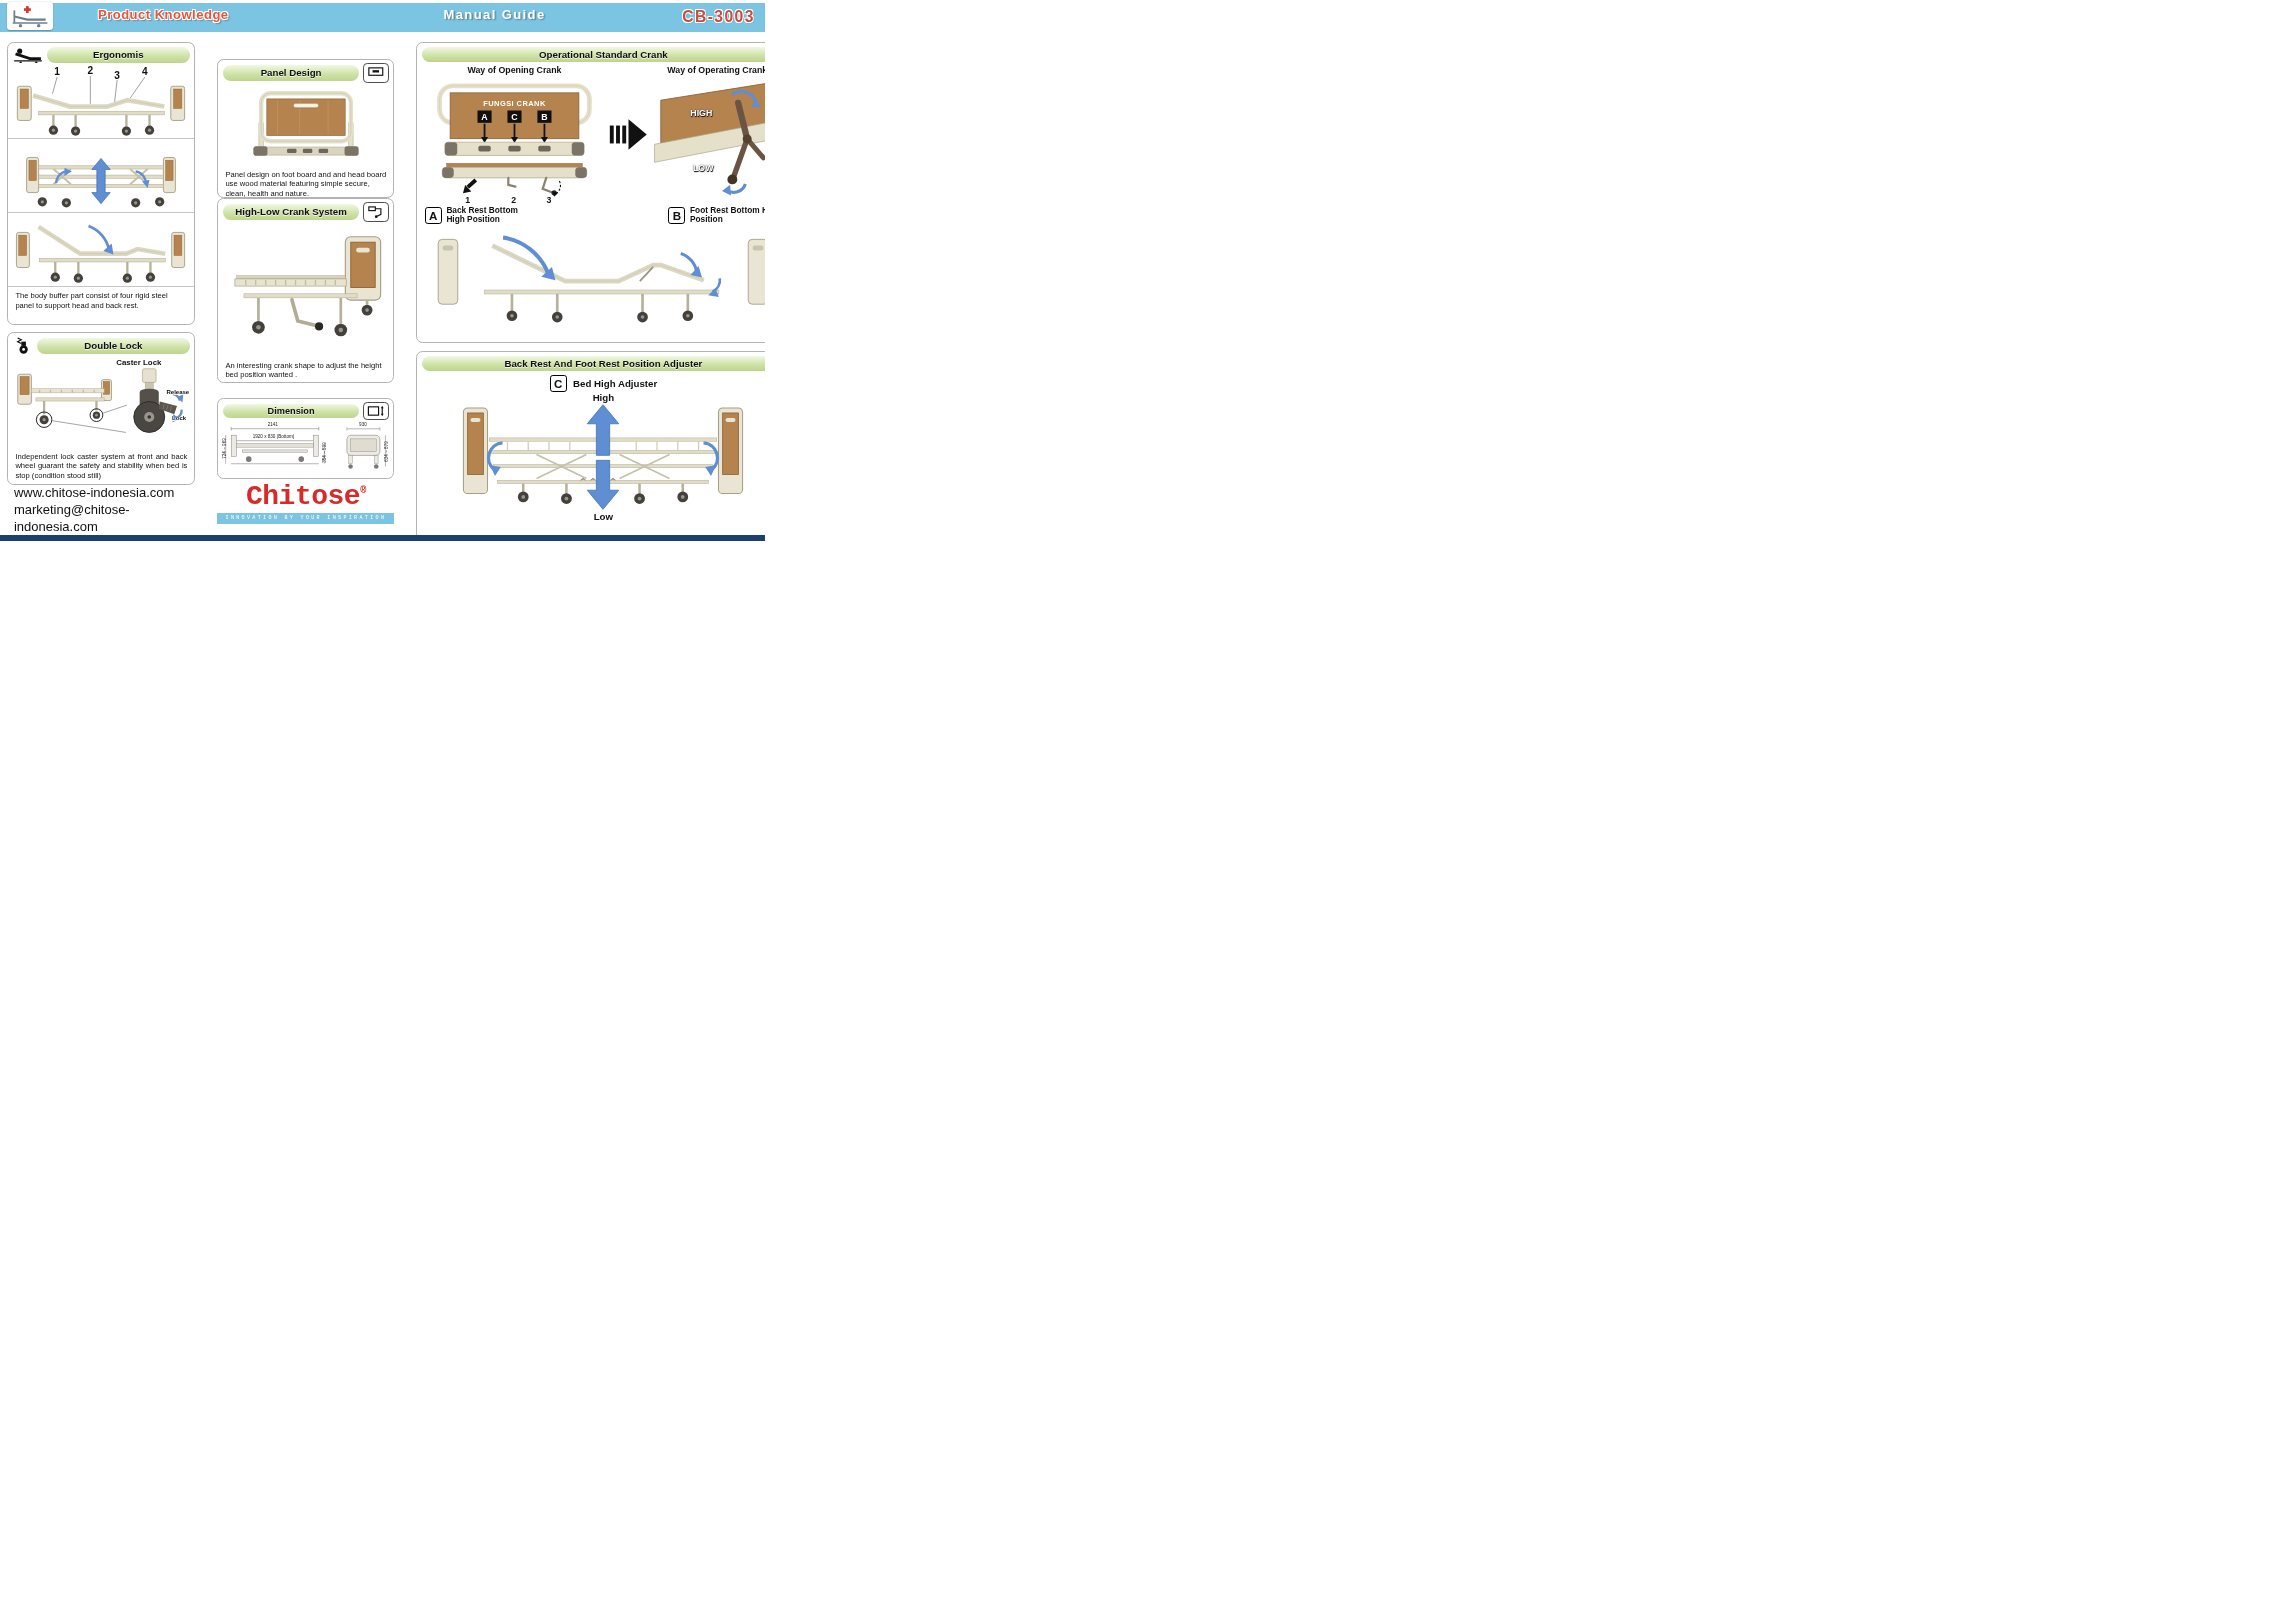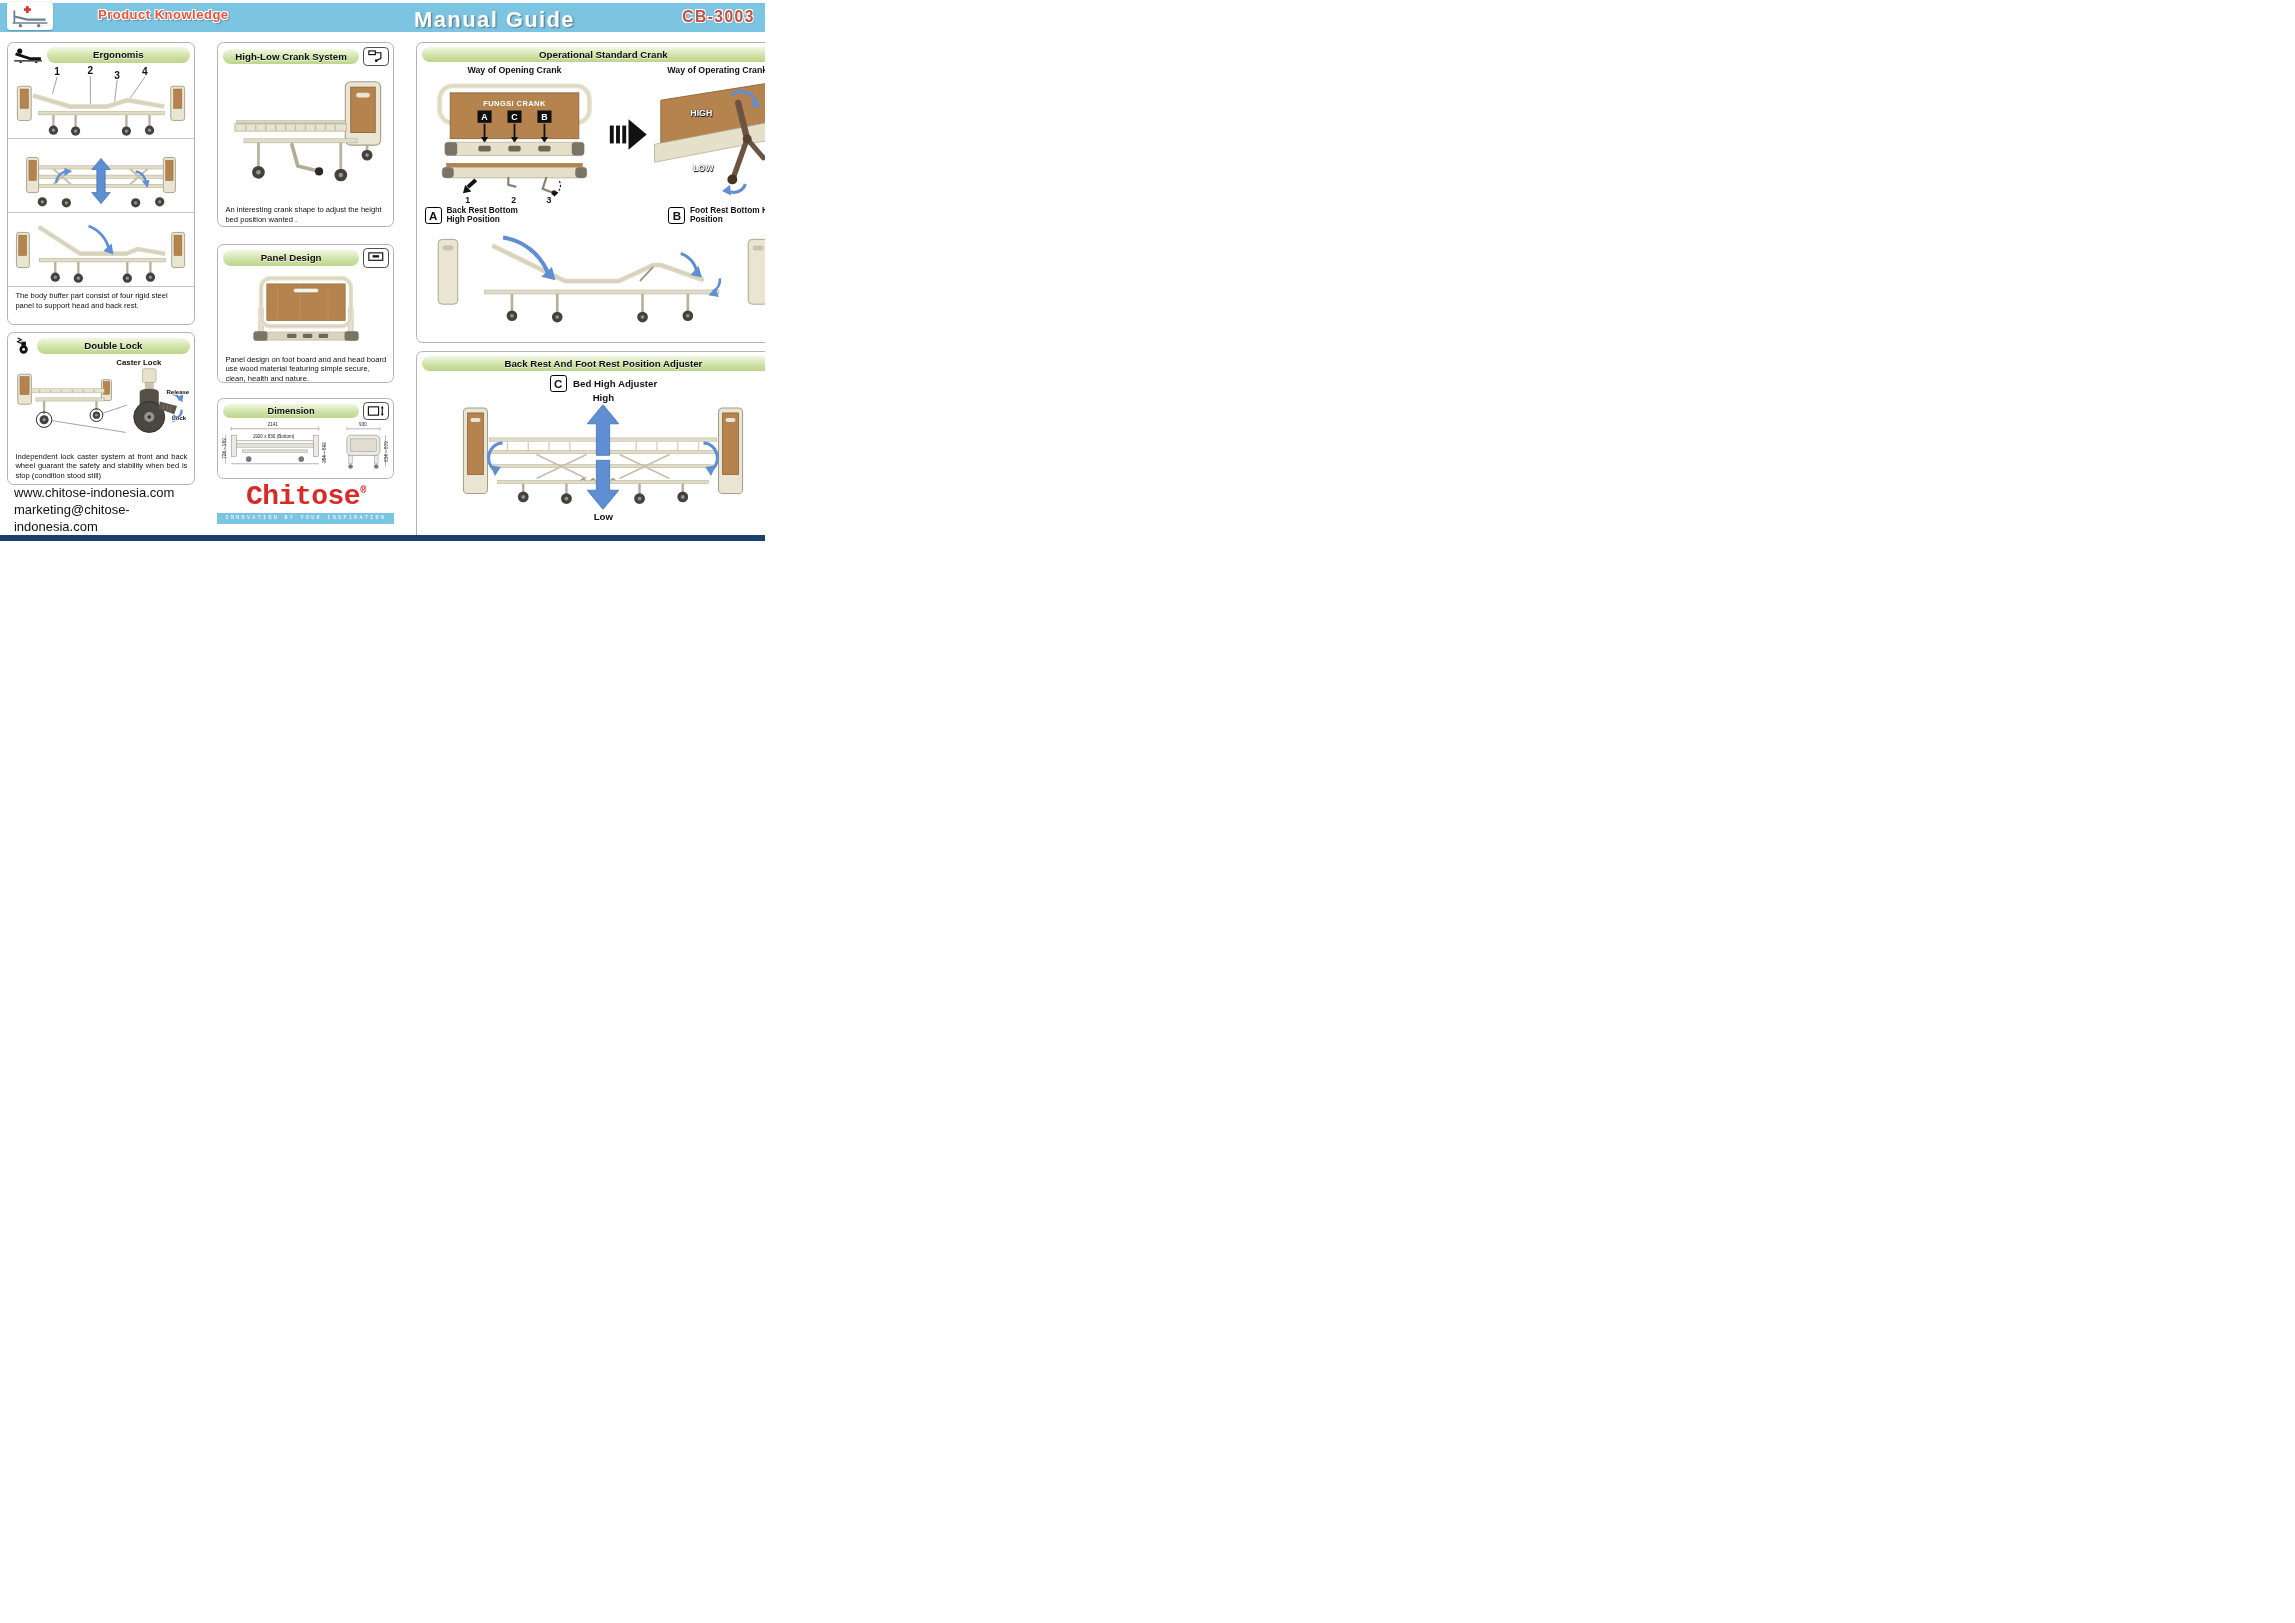--- a/index.html
+++ b/index.html
@@ -4,21 +4,21 @@
 <style>
   * { margin:0; padding:0; box-sizing:border-box; }
   body { font-family:"Liberation Sans", sans-serif; color:#111; background:#fff; }
   .page { position:relative; width:765px; height:541px; background:#fff; overflow:hidden; }
 
   
   .topbar { position:absolute; top:3.2px; left:0; width:100%; height:29px; background:#7cc5e2; }
   .logo-box { position:absolute; left:6.5px; top:-0.9px; width:46px; height:28px; background:#fff; border-radius:3.2px; display:flex; align-items:center; justify-content:center; box-shadow:0 0.5px 1.4px rgba(0,0,0,.25); }
   .pk-title { position:absolute; left:98px; top:3.7px; font-size:13px; font-weight:bold; letter-spacing:0.5px; color:#e4573c;
       text-shadow:-0.9px -0.9px 0 #fff,0.9px -0.9px 0 #fff,-0.9px 0.9px 0 #fff,0.9px 0.9px 0 #fff,1.8px 1.8px 1.4px rgba(80,80,80,.55); }
-  .mg-title { position:absolute; left:393px; width:203px; top:4.2px; text-align:center; font-size:22px; font-weight:bold; letter-spacing:1.4px; color:#fff; text-shadow:1.4px 1.4px 1.4px rgba(70,70,70,.55); }
+  .mg-title { position:absolute; left:393px; width:203px; top:4.2px; text-align:center; font-size:13px; font-weight:bold; letter-spacing:1.4px; color:#fff; text-shadow:1.4px 1.4px 1.4px rgba(70,70,70,.55); }
   .model { position:absolute; right:10.2px; top:5.1px; font-size:15.7px; font-weight:bold; letter-spacing:1.4px; color:#c24f41;
       text-shadow:-0.9px -0.9px 0 #fff,0.9px -0.9px 0 #fff,-0.9px 0.9px 0 #fff,0.9px 0.9px 0 #fff,1.4px 1.4px 0.9px rgba(80,80,80,.5); }
 
   
   .main { position:absolute; top:42px; left:7.4px; display:flex; gap:22px; }
   .col { display:flex; flex-direction:column; }
   .col1 { width:188px; } .col2 { width:177px; } .col3 { width:374px; }
 
   .panel { border:1.2px solid #b3b3b3; border-radius:6.5px; background:#fff; position:relative; overflow:hidden; }
   .phead { display:flex; align-items:center; gap:3.7px; padding:3.7px 4.6px 1.8px; }
@@ -297,20 +297,56 @@
         <p class="desc just">Independent lock caster system at front and back wheel guarant the safety and stability when bed is stop (condition stood still)</p>
       </section>
 
       <div class="contact">
         <div>www.chitose-indonesia.com</div>
         <div>marketing@chitose-indonesia.com</div>
       </div>
     </div>
 
     <div class="col col2">
+
+      <section class="panel" style="height:139px; margin-top:16.6px;">
+        <div class="phead">
+          <div class="pill">Panel Design</div>
+          <span class="hicon boxed">
+            <svg width="17.6" height="13" viewBox="0 0 38 28">
+              <rect x="4" y="4" width="30" height="16" fill="none" stroke="#111" stroke-width="2.5"></rect>
+              <rect x="12" y="9" width="14" height="5" fill="#111"></rect>
+            </svg>
+          </span>
+        </div>
+        <div style="height:81px; display:flex; align-items:center; justify-content:center;">
+          <svg width="114" height="79" viewBox="0 0 360 250">
+            <rect x="31" y="120" width="14" height="86" fill="#e5e0ca" stroke="#a9a48a" stroke-width="1.5"></rect>
+            <rect x="315" y="120" width="14" height="86" fill="#e5e0ca" stroke="#a9a48a" stroke-width="1.5"></rect>
+            <rect x="38" y="26" width="284" height="152" rx="30" fill="none" stroke="#e5e0ca" stroke-width="14"></rect>
+            <rect x="38" y="26" width="284" height="152" rx="30" fill="none" stroke="#a9a48a" stroke-width="1.5" opacity=".7"></rect>
+            <rect x="56" y="44" width="248" height="116" fill="#b5834e" stroke="#8c6438" stroke-width="2"></rect>
+            <g stroke="#c89a66" stroke-width="3" opacity=".6">
+              <line x1="90" y1="48" x2="90" y2="156"></line>
+                <line x1="160" y1="48" x2="160" y2="156"></line>
+                <line x1="250" y1="48" x2="250" y2="156"></line>
+            </g>
+            <rect x="140" y="58" width="80" height="14" rx="7" fill="#f4f1e5" stroke="#8c6438" stroke-width="1.5"></rect>
+            <rect x="14" y="196" width="332" height="26" rx="6" fill="#d9d4be" stroke="#a9a48a" stroke-width="1.5"></rect>
+            <rect x="14" y="194" width="44" height="30" rx="8" fill="#7b7466"></rect>
+            <rect x="302" y="194" width="44" height="30" rx="8" fill="#7b7466"></rect>
+            <g fill="#6e6759">
+                <rect x="120" y="202" width="30" height="13" rx="4"></rect>
+                <rect x="170" y="202" width="30" height="13" rx="4"></rect>
+                <rect x="220" y="202" width="30" height="13" rx="4"></rect>
+              </g>
+          </svg>
+        </div>
+        <p class="desc">Panel design on foot board and and head board use wood material featuring simple secure, clean, health and nature.</p>
+      </section>
 
       <section class="panel" style="height:185px;">
         <div class="phead">
           <div class="pill">High-Low Crank System</div>
           <span class="hicon boxed">
             <svg width="18.5" height="14" viewBox="0 0 40 30">
               <rect x="4" y="4" width="14" height="8" fill="none" stroke="#111" stroke-width="2.5"></rect>
               <path d="M18 8 L30 8 L30 20 L22 24" fill="none" stroke="#111" stroke-width="2.5"></path>
               <circle cx="20" cy="25" r="3" fill="#111"></circle>
             </svg>
@@ -347,56 +383,20 @@
             </g>
             <circle cx="76" cy="226" r="14" fill="#44413c"></circle>
               <circle cx="76" cy="226" r="5" fill="#9a968e"></circle>
             <circle cx="258" cy="232" r="14" fill="#44413c"></circle>
               <circle cx="258" cy="232" r="5" fill="#9a968e"></circle>
             <circle cx="316" cy="188" r="12" fill="#44413c"></circle>
               <circle cx="316" cy="188" r="4" fill="#9a968e"></circle>
           </svg>
         </div>
         <p class="desc">An interesting crank shape to adjust the height bed position wanted .</p>
-      </section>
-
-      <section class="panel" style="height:139px; margin-top:16.6px;">
-        <div class="phead">
-          <div class="pill">Panel Design</div>
-          <span class="hicon boxed">
-            <svg width="17.6" height="13" viewBox="0 0 38 28">
-              <rect x="4" y="4" width="30" height="16" fill="none" stroke="#111" stroke-width="2.5"></rect>
-              <rect x="12" y="9" width="14" height="5" fill="#111"></rect>
-            </svg>
-          </span>
-        </div>
-        <div style="height:81px; display:flex; align-items:center; justify-content:center;">
-          <svg width="114" height="79" viewBox="0 0 360 250">
-            <rect x="31" y="120" width="14" height="86" fill="#e5e0ca" stroke="#a9a48a" stroke-width="1.5"></rect>
-            <rect x="315" y="120" width="14" height="86" fill="#e5e0ca" stroke="#a9a48a" stroke-width="1.5"></rect>
-            <rect x="38" y="26" width="284" height="152" rx="30" fill="none" stroke="#e5e0ca" stroke-width="14"></rect>
-            <rect x="38" y="26" width="284" height="152" rx="30" fill="none" stroke="#a9a48a" stroke-width="1.5" opacity=".7"></rect>
-            <rect x="56" y="44" width="248" height="116" fill="#b5834e" stroke="#8c6438" stroke-width="2"></rect>
-            <g stroke="#c89a66" stroke-width="3" opacity=".6">
-              <line x1="90" y1="48" x2="90" y2="156"></line>
-                <line x1="160" y1="48" x2="160" y2="156"></line>
-                <line x1="250" y1="48" x2="250" y2="156"></line>
-            </g>
-            <rect x="140" y="58" width="80" height="14" rx="7" fill="#f4f1e5" stroke="#8c6438" stroke-width="1.5"></rect>
-            <rect x="14" y="196" width="332" height="26" rx="6" fill="#d9d4be" stroke="#a9a48a" stroke-width="1.5"></rect>
-            <rect x="14" y="194" width="44" height="30" rx="8" fill="#7b7466"></rect>
-            <rect x="302" y="194" width="44" height="30" rx="8" fill="#7b7466"></rect>
-            <g fill="#6e6759">
-                <rect x="120" y="202" width="30" height="13" rx="4"></rect>
-                <rect x="170" y="202" width="30" height="13" rx="4"></rect>
-                <rect x="220" y="202" width="30" height="13" rx="4"></rect>
-              </g>
-          </svg>
-        </div>
-        <p class="desc">Panel design on foot board and and head board use wood material featuring simple secure, clean, health and nature.</p>
       </section>
 
       <section class="panel" style="height:81px; margin-top:15px;">
         <div class="phead">
           <div class="pill" style="height:14px; font-size:9.2px;">Dimension</div>
           <span class="hicon boxed" style="height:17.6px;">
             <svg width="18.5" height="12" viewBox="0 0 40 26">
               <rect x="3" y="4" width="22" height="18" fill="none" stroke="#111" stroke-width="2.5"></rect>
               <line x1="33" y1="4" x2="33" y2="22" stroke="#111" stroke-width="2.5"></line>
               <path d="M30 7 L33 2 L36 7 Z" fill="#111"></path>

